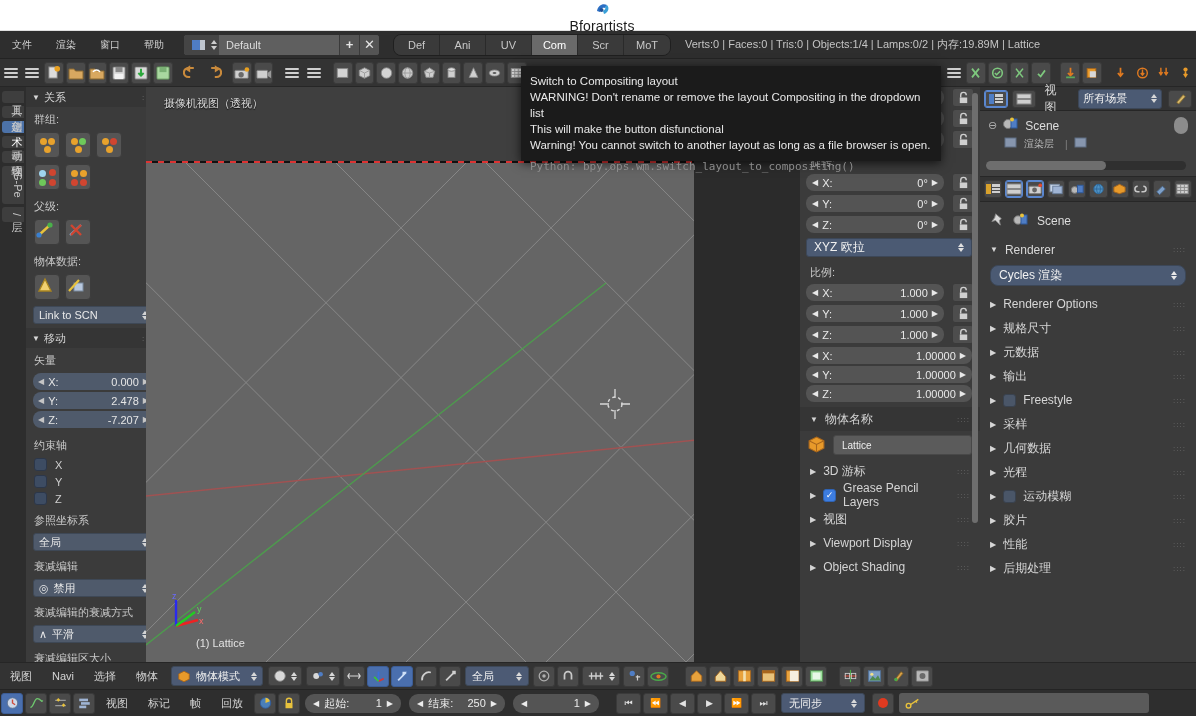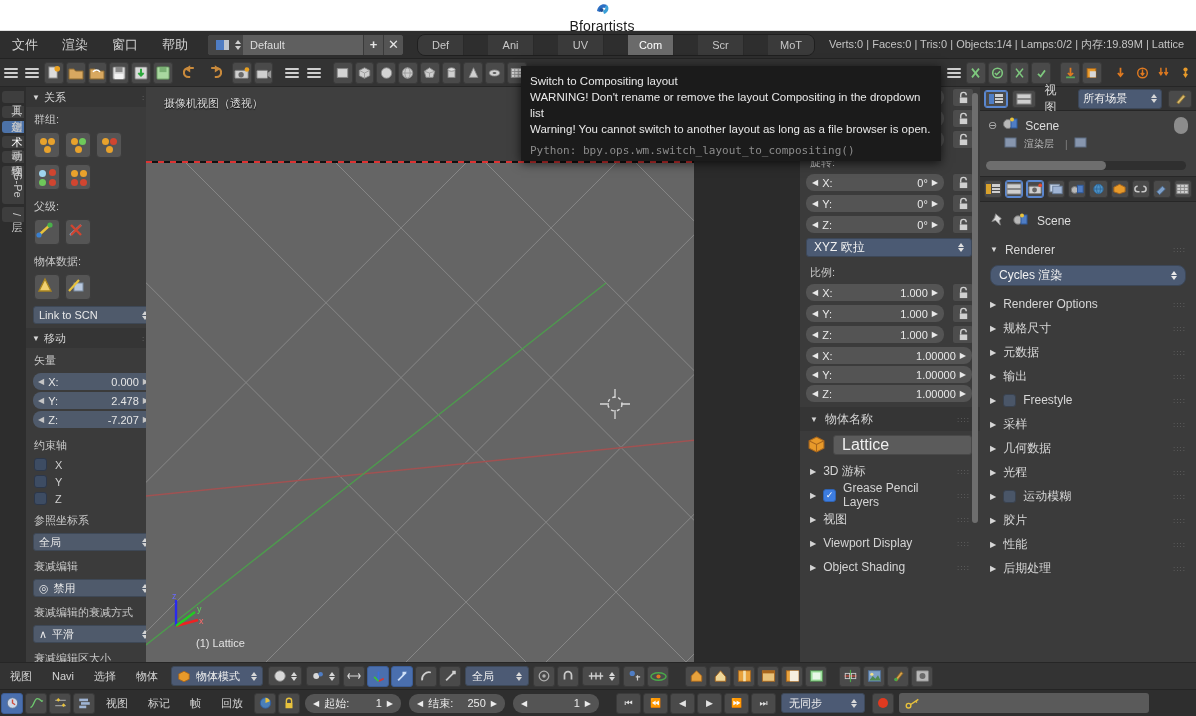--- a/index.html
+++ b/index.html
@@ -23,36 +23,36 @@
   .titlebar .title { margin-left:8px; font-size:14px; color:#1c1c1c; letter-spacing:.2px;}
   .win-btns { margin-left:auto; display:flex; height:31px; }
   .win-btn { width:45px; height:31px; display:flex; align-items:center; justify-content:center; color:#333; font-size:13px; }
 
   
   .topbar {
     position:absolute; left:0; top:31px; width:1196px; height:28px;
     background:#2e2e2e; display:flex; align-items:center; gap:0;
     border-bottom:1px solid #232323;
   }
-  .menu-item { padding:0 12px; height:24px; line-height:24px; color:#d2d2d2; font-size:13px; }
+  .menu-item { padding:0 12px; height:24px; line-height:24px; color:#d2d2d2; font-size:10px; }
 
   .layout-widget {
     display:flex; height:20px; margin-left:8px;
     background:#5a5a5a; border-radius:3px; overflow:hidden;
   }
   .lw-icon { width:24px; height:20px; background:#454545; display:flex; align-items:center; justify-content:center; }
   .lw-icon i { display:block; width:8px; height:10px; background:#4f7dc4; box-shadow:5px 0 0 #bfc6cf; }
   .lw-arrows { width:11px; height:20px; display:flex; flex-direction:column; align-items:center; justify-content:center; background:#454545; }
   .lw-arrows b { border-left:3px solid transparent; border-right:3px solid transparent; display:block; }
   .lw-arrows b.u { border-bottom:4px solid #cfcfcf; margin-bottom:2px; }
   .lw-arrows b.d { border-top:4px solid #cfcfcf; }
   .lw-name { width:120px; height:20px; line-height:20px; padding-left:7px; background:#5f5f5f; color:#dcdcdc; font-size:11px; }
   .lw-btn { width:20px; height:20px; background:#545454; display:flex; align-items:center; justify-content:center; color:#e6e6e6; font-size:13px; font-weight:bold; border-left:1px solid #3a3a3a; }
 
-  .screen-tabs { display:flex; margin-left:14px; border:1px solid #1f1f1f; border-radius:8px; overflow:hidden;gap:24px; }
+  .screen-tabs { display:flex; margin-left:14px; border:1px solid #1f1f1f; border-radius:8px; overflow:hidden; }
   .screen-tab { width:46px; height:20px; line-height:20px; text-align:center; font-size:11px; background:#3a3a3a; color:#c8c8c8; border-right:1px solid #2a2a2a; }
   .screen-tab:last-child { border-right:none; }
   .screen-tab.active { background:#6a6a6a; color:#fff; }
   .stats { margin-left:14px; font-size:11px; color:#c4c4c4; white-space:nowrap; }
 
   
   .icon-toolbar {
     position:absolute; left:0; top:59px; width:1196px; height:28px;
     background:#333333; display:flex; align-items:center;
     border-bottom:1px solid #262626;
@@ -117,21 +117,21 @@
   .np-sec { padding:5px 10px 2px; color:#c9c9c9; font-size:11px; }
   .np-dd { margin:3px 8px 3px 6px; height:19px; background:#4b5a73; border:1px solid #3c4758; border-radius:3px; display:flex; align-items:center; padding:0 7px; color:#f0f0f0; font-size:12px; }
   .np-dd .spin { margin-left:auto; display:flex; flex-direction:column; align-items:center; }
   .np-dd .spin b { border-left:3px solid transparent; border-right:3px solid transparent; display:block; }
   .np-dd .spin b.u { border-bottom:4px solid #e0e0e0; margin-bottom:1px; }
   .np-dd .spin b.d { border-top:4px solid #e0e0e0; }
   .np-collapse { height:24px; display:flex; align-items:center; padding:0 10px; color:#d4d4d4; font-size:12px; }
   .np-collapse .tri { margin-right:7px; font-size:8px; }
   .np-collapse .grip { margin-left:auto; color:#6e6e6e; font-size:8px; letter-spacing:1px; }
   .np-name-row { display:flex; align-items:center; padding:4px 8px; gap:8px; }
-  .np-name-input { flex:1; height:20px; background:#5b5b5b; border:1px solid #484848; border-radius:3px; display:flex; align-items:center; padding:0 8px; color:#efefef; font-size:16px; }
+  .np-name-input { flex:1; height:20px; background:#5b5b5b; border:1px solid #484848; border-radius:3px; display:flex; align-items:center; padding:0 8px; color:#efefef; font-size:10px; }
   .np-scroll { position:absolute; right:2px; top:6px; width:6px; height:430px; background:#6e6e6e; border-radius:3px; }
 
   
   .rpanel { position:absolute; left:980px; top:0; width:216px; height:575px; background:#3b3b3b; }
   .outliner-hdr { height:24px; background:#333; display:flex; align-items:center; padding:0 4px; gap:4px; border-bottom:1px solid #262626; }
   .ed-icon { width:24px; height:18px; background:#4a4a4a; border:1px solid #393939; border-radius:3px; display:flex; align-items:center; justify-content:center; }
   .ed-icon.sel { border-color:#5a87d0; background:#4a4a4a; box-shadow:inset 0 0 0 1px #5a87d0; }
   .outliner-body { height:65px; background:#3f3f3f; position:relative; padding:6px 8px; }
   .ol-row { display:flex; align-items:center; gap:6px; color:#dddddd; font-size:12px; }
   .ol-scroll { position:absolute; left:6px; bottom:6px; width:200px; height:9px; background:#2f2f2f; border-radius:5px; }
@@ -1445,18 +1445,19 @@
       <svg width="16" height="14" viewBox="0 0 18 14">
           <circle cx="4" cy="10" r="2.6" fill="none" stroke="#e8c23c" stroke-width="1.6"></circle>
           <path d="M6 9 L15 3 M12 5 l1.5 1.5" stroke="#e8c23c" stroke-width="1.6" fill="none"></path>
         </svg>
     </div>
   </div>
 
   <div class="tooltip">
     <div>Switch to Compositing layout</div>
     <div>WARNING! Don't rename or remove the layout Compositing in the dropdown list</div>
+    <div>This will make the button disfunctional</div>
     <div>Warning! You cannot switch to another layout as long as a file browser is open.</div>
     <div class="py">Python: bpy.ops.wm.switch_layout_to_compositing()</div>
   </div>
 
 
 </div>
 
 </body></html>

